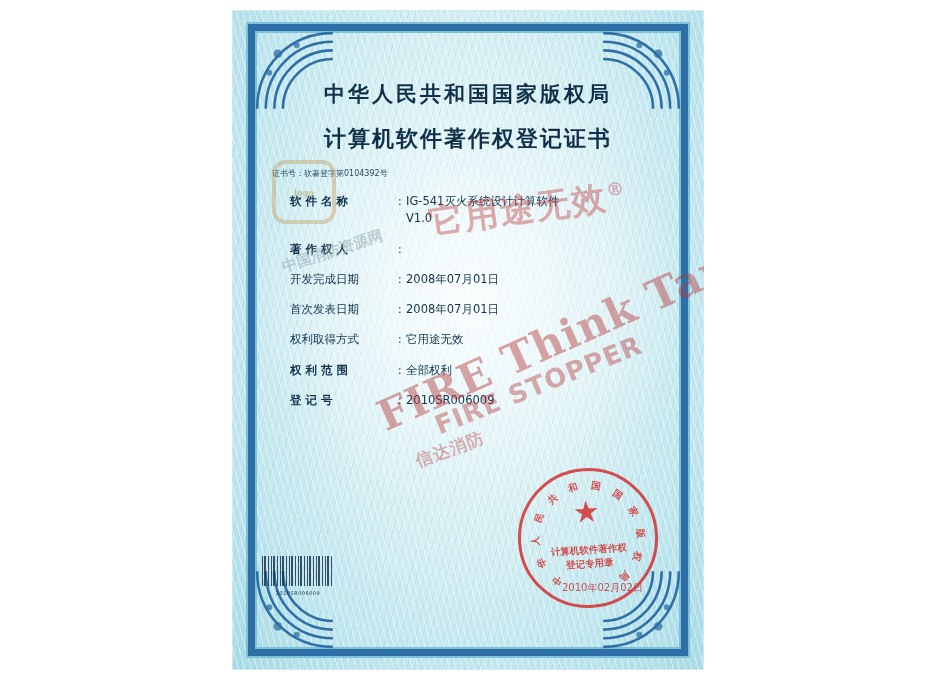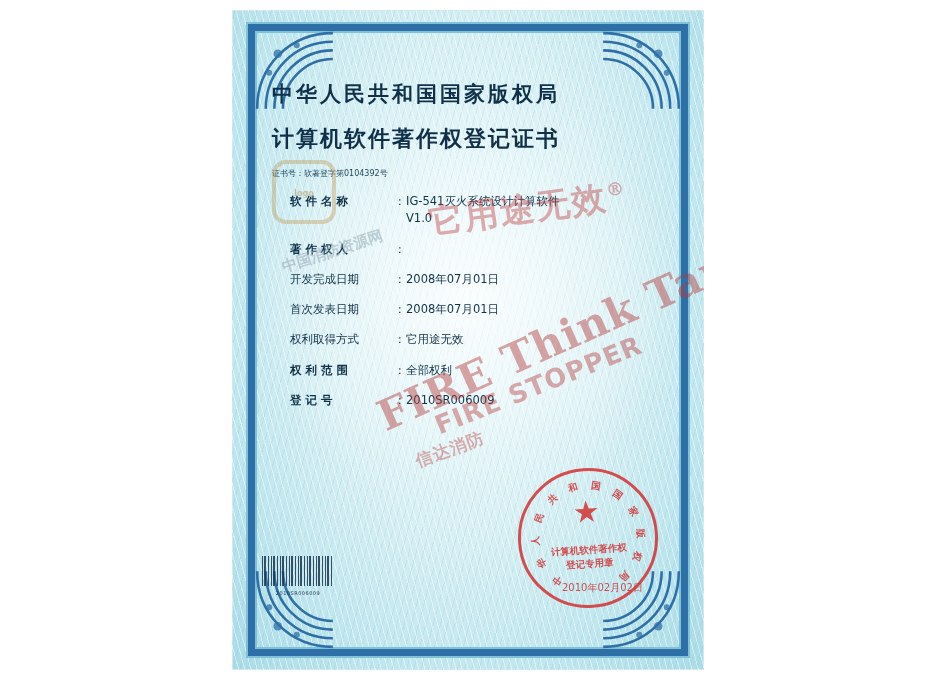--- a/index.html
+++ b/index.html
@@ -104,20 +104,21 @@
     position: absolute;
     left: 40px;
     right: 40px;
     top: 70px;
     bottom: 40px;
     z-index: 4;
     color: #12324a;
   }
 
   .title-main, .title-sub {
+    text-align: center;
     font-family: Liberation Serif, serif;
     color: #10304a;
     letter-spacing: 2px;
     white-space: nowrap;
   }
   .title-main {
     font-size: 21px;
     font-weight: 700;
     letter-spacing: 3px;
   }

